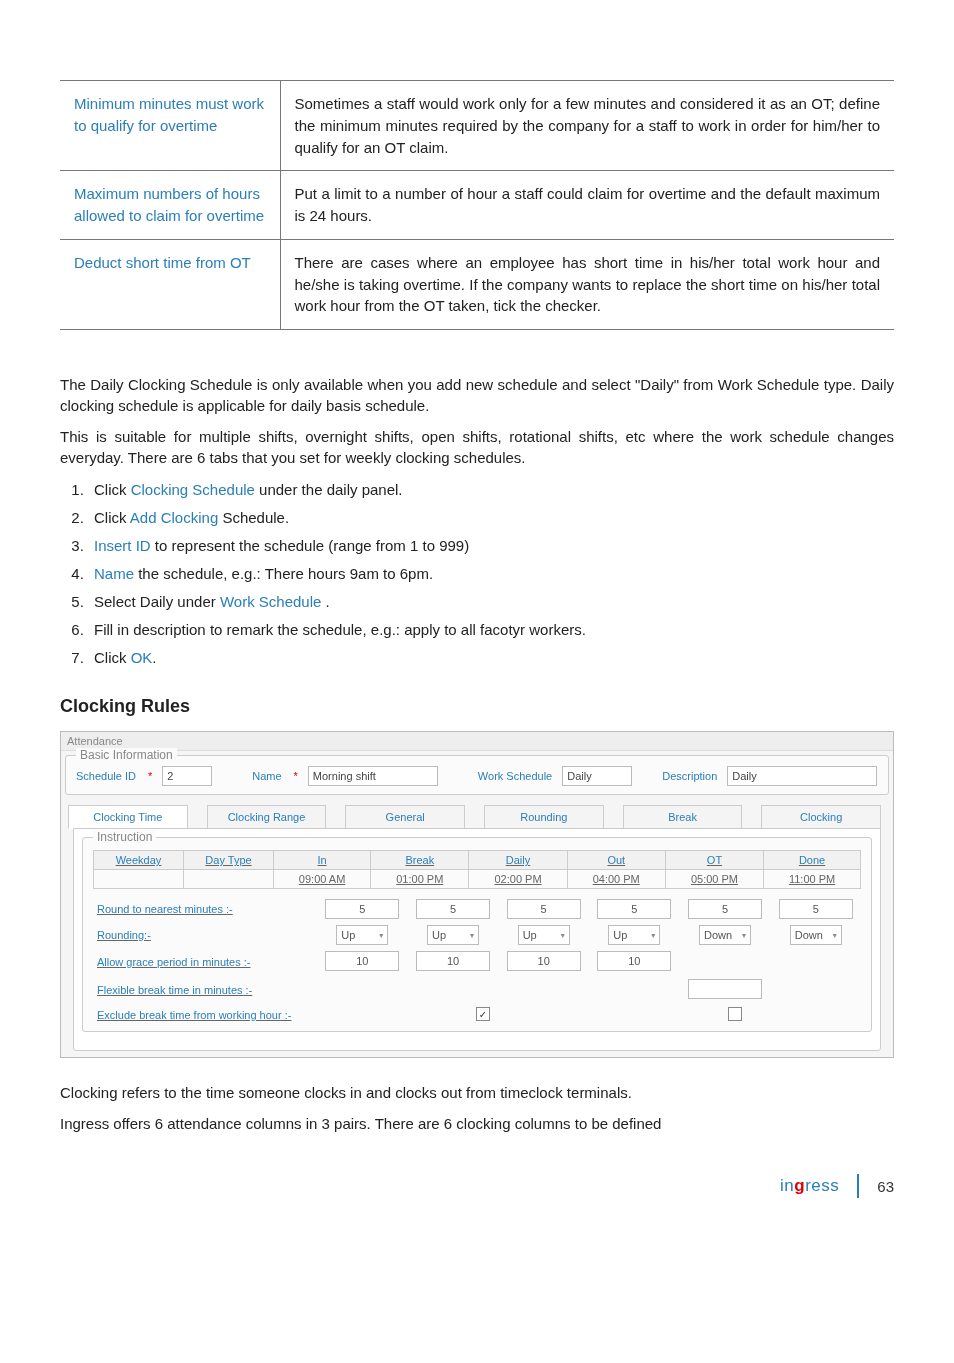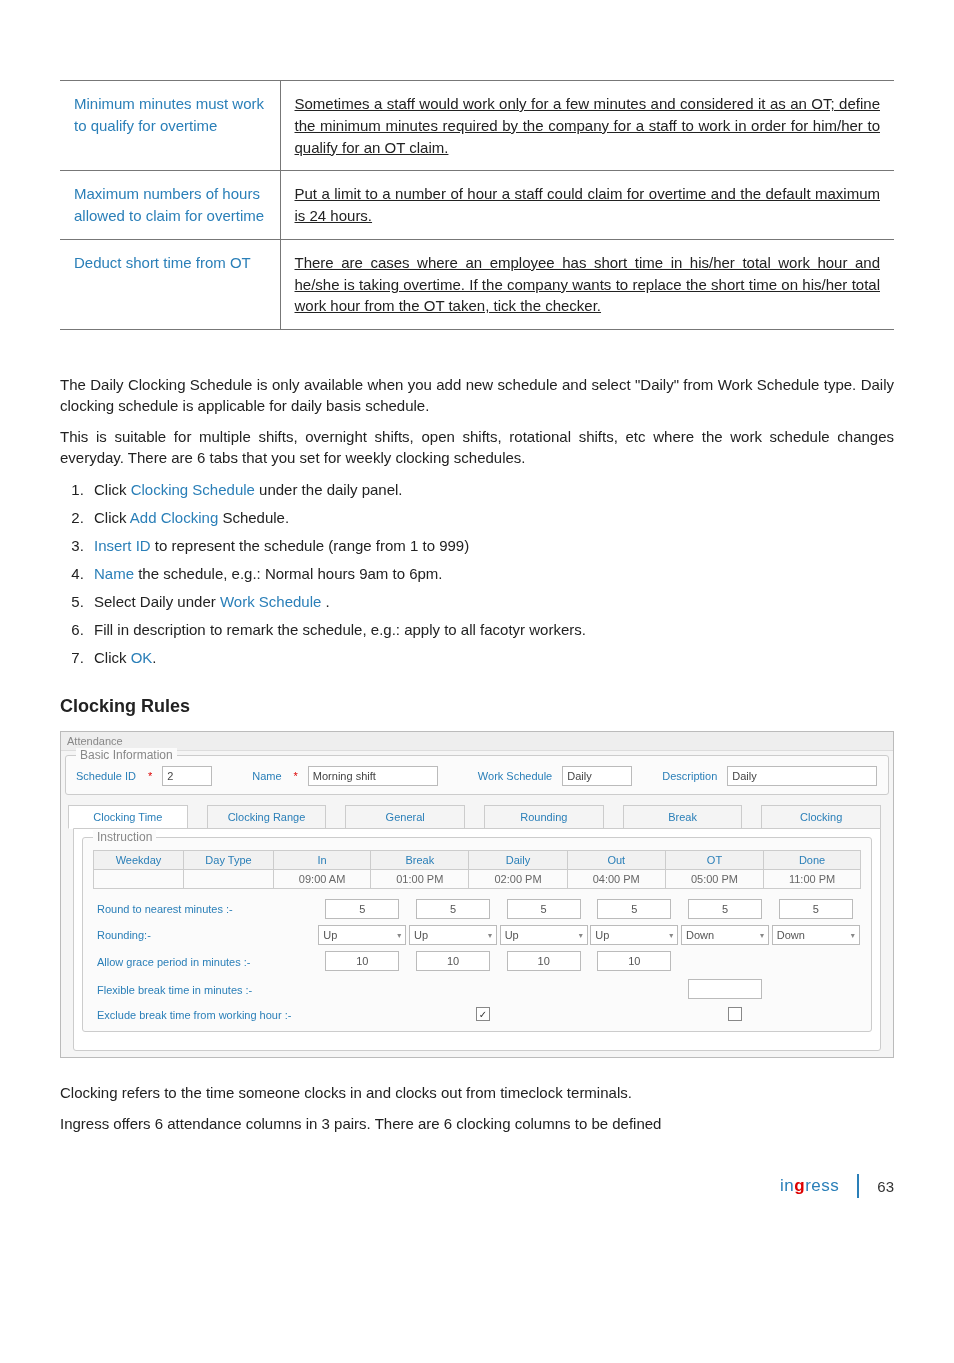--- a/index.html
+++ b/index.html
@@ -1,49 +1,49 @@
 <!DOCTYPE html>
 <html><head>
 <meta charset="utf-8">
 <style>
   * { box-sizing: border-box; margin: 0; padding: 0; }
   html, body { width: 954px; background: #fff; font-family: "Segoe UI", "Helvetica Neue", Arial, sans-serif; color: #222; }
   .page { padding: 80px 60px 40px 60px; }
   table.info { width: 100%; border-collapse: collapse; margin-bottom: 44px; }
   table.info td { border-top: 1px solid #777; border-bottom: 1px solid #777; padding: 12px 14px; vertical-align: top; font-size: 15px; line-height: 1.45; }
   table.info td.left { width: 220px; border-right: 1px solid #777; color: #2a7fb8; }
-  table.info td.right { text-align: justify; text-decoration: underline; }
+  table.info td.right { text-align: justify; }
   h2.section { color: #2a7fb8; font-size: 30px; font-weight: 400; margin-bottom: 6px; }
   p.body { font-size: 15px; line-height: 1.4; margin-bottom: 10px; text-align: justify; }
   ol.steps { list-style: decimal; padding-left: 28px; margin-bottom: 26px; }
   ol.steps li { font-size: 15px; line-height: 1.6; padding-left: 6px; margin-bottom: 4px; }
   .link { color: #2a7fb8; }
   h3.sub { font-size: 18px; font-weight: 700; margin: 8px 0 14px 0; }
 
   
   .panel-wrap { border: 1px solid #bbb; background: #f5f5f5; padding: 0; font-size: 11px; color: #666; margin-bottom: 24px; }
   .panel-title { padding: 3px 6px; font-size: 11px; color: #888; background: #eee; border-bottom: 1px solid #ddd; }
   .fieldset { border: 1px solid #ccc; margin: 4px; border-radius: 3px; position: relative; padding: 10px 10px 8px 10px; background: #fbfbfb; }
   .fieldset-legend { position: absolute; top: -8px; left: 10px; background: #fbfbfb; padding: 0 4px; font-size: 12px; color: #888; }
   .row { display: flex; align-items: center; gap: 10px; flex-wrap: nowrap; }
   .lbl { color: #2a7fb8; font-size: 11px; }
   .req { color: #d00; font-size: 11px; margin-left: 2px; }
   .textbox { background: #fff; border: 1px solid #bbb; height: 20px; line-height: 18px; padding: 0 4px; font-size: 11px; color: #444; display: inline-block; }
   .tabs { display: flex; margin: 10px 12px 0 7px; gap: 20px; }
   .tab { flex: 1; text-align: center; font-size: 11px; color: #2a7fb8; padding: 5px 0; border: 1px solid #ccc; border-bottom: 1px solid #ccc; background: #f4f4f4; margin-left: -1px; cursor: pointer; }
   .tab.first { margin-left: 0; }
   .tab.active { background: #fff; border-bottom-color: #fff; color: #2a7fb8; }
-  .tabcontent { border: 1px solid #ccc; margin: -1px 12px 6px 12px; background: #fff; border-radius: 0 0 3px 3px; padding-bottom: 10px; position: relative; }
+  .tabcontent { border: 1px solid #ccc; margin: -1px 12px 6px 12px; background: #fff; border-radius: 0 0 3px 3px; padding-bottom: 10px; position: relative; text-decoration: underline; }
   .tabcontent .fieldset { margin: 8px; }
   .grid { width: 100%; border-collapse: collapse; margin-top: 2px; }
   .grid th, .grid td { font-size: 11px; text-align: center; padding: 3px 4px; }
   .grid th { border: 1px solid #ccc; background: #f1f1f1; color: #2a7fb8; font-weight: normal; }
   .grid td { }
   .cell-input { width: 74px; height: 20px; border: 1px solid #bbb; background: #fff; display: inline-flex; align-items: center; justify-content: center; font-size: 11px; color: #555; position: relative; }
-  .cell-select { width: 88px; height: 20px; border: 1px solid #bbb; background: #fff; display: inline-flex; align-items: center; justify-content: space-between; padding: 0 4px; font-size: 11px; color: #555; }
+  .cell-select { width: 52px; height: 20px; border: 1px solid #bbb; background: #fff; display: inline-flex; align-items: center; justify-content: space-between; padding: 0 4px; font-size: 11px; color: #555; }
   .caret { font-size: 8px; color: #888; }
   .rowline { display: flex; align-items: center; margin-top: 6px; gap: 24px; }
   .rowline .lbl2 { width: 200px; color: #2a7fb8; font-size: 11px; text-align: left; padding-left: 4px; }
   .checkbox { width: 14px; height: 14px; border: 1px solid #888; background: #fff; display: inline-flex; align-items: center; justify-content: center; font-size: 10px; color: #333; }
   .gridwrap { display: flex; }
   .gridcol { flex: 1; text-align: center; }
 
   .footer { display: flex; justify-content: flex-end; align-items: center; padding-top: 30px; gap: 18px; }
   .footer-brand { font-size: 17px; color: #2a7fb8; letter-spacing: 0.5px; }
   .footer-brand .g { color: #d00; font-weight: 700; }
@@ -72,21 +72,21 @@
   </tbody>
     </table>
 
   <p class="body">The Daily Clocking Schedule is only available when you add new schedule and select "Daily" from Work Schedule type. Daily clocking schedule is applicable for daily basis schedule.</p>
   <p class="body">This is suitable for multiple shifts, overnight shifts, open shifts, rotational shifts, etc where the work schedule changes everyday. There are 6 tabs that you set for weekly clocking schedules.</p>
 
   <ol class="steps">
     <li><span>Click </span><span class="link">Clocking Schedule</span><span> under the daily panel.</span></li>
     <li><span>Click </span><span class="link">Add Clocking</span><span> Schedule.</span></li>
     <li><span></span><span class="link">Insert ID</span><span> to represent the schedule (range from 1 to 999)</span></li>
-    <li><span></span><span class="link">Name</span><span> the schedule, e.g.: Normal hours 9am to 6pm.</span></li>
+    <li><span></span><span class="link">Name</span><span> the schedule, e.g.: There hours 9am to 6pm.</span></li>
     <li><span>Select Daily under </span><span class="link">Work Schedule</span><span> .</span></li>
     <li><span>Fill in description to remark the schedule, e.g.: apply to all facotyr workers.</span></li>
     <li><span>Click </span><span class="link">OK</span><span>.</span></li>
   </ol>
 
   <h3 class="sub">Clocking Rules</h3>
 
   <div class="panel-wrap">
     <div class="panel-title">Attendance</div>
 

